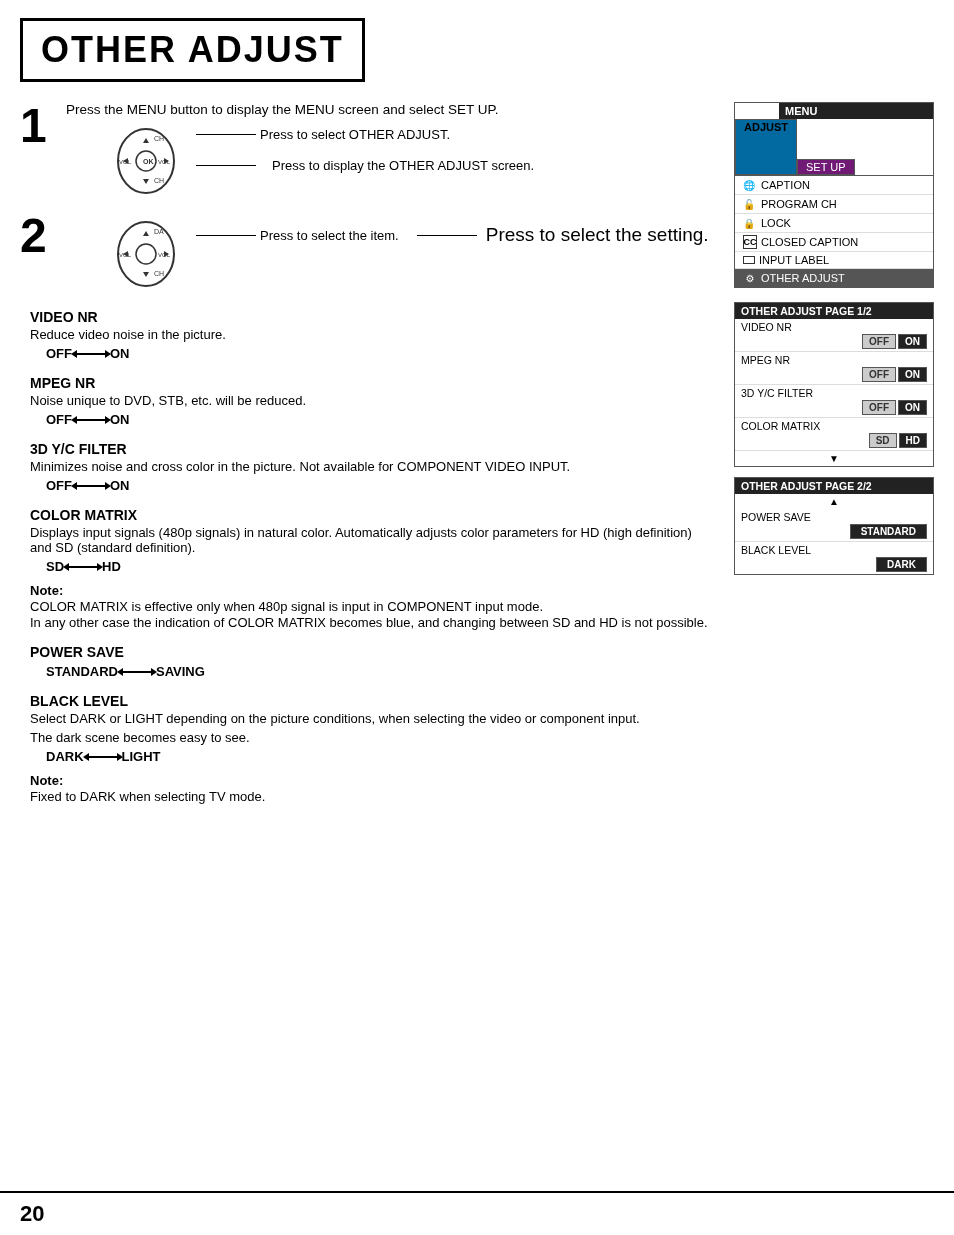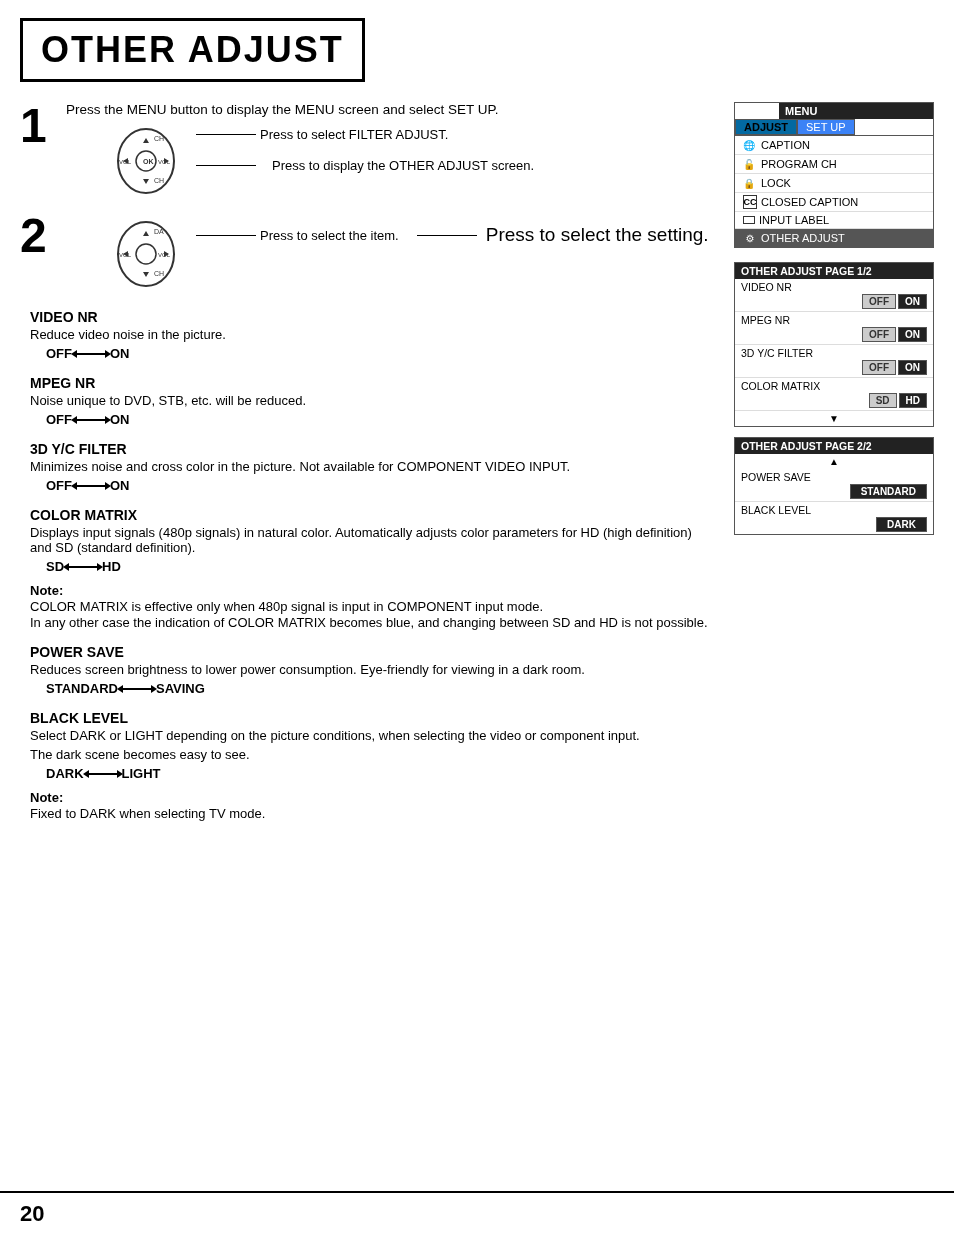--- a/index.html
+++ b/index.html
@@ -286,21 +286,21 @@
               <polygon points="40,15 37,20 43,20" fill="#333"></polygon>
               <polygon points="40,61 37,56 43,56" fill="#333"></polygon>
               <polygon points="17,38 22,35 22,41" fill="#333"></polygon>
               <polygon points="63,38 58,35 58,41" fill="#333"></polygon>
             </svg>
           </div>
 
           <div style="display:flex;flex-direction:column;gap:16px;padding-top:4px;">
             <div class="label-connector">
               <span class="horiz-line" style="width:60px;"></span>
-              <span style="margin-left:4px;font-size:13px;">Press to select FILTER ADJUST.</span>
+              <span style="margin-left:4px;font-size:13px;">Press to select OTHER ADJUST.</span>
             </div>
             <div class="label-connector">
               <span class="horiz-line" style="width:60px;"></span>
               <span style="margin-left:16px;font-size:13px;">Press to display the OTHER ADJUST screen.</span>
             </div>
           </div>
         </div>
       </div>
     </div>
 
@@ -390,21 +390,20 @@
         <span>HD</span>
       </div>
 
       <div style="margin-top:8px;">
         <span class="note-bold">Note:</span><br>
         <span class="note-text">COLOR MATRIX is effective only when 480p signal is input in COMPONENT input mode.</span><br>
         <span class="note-text">In any other case the indication of COLOR MATRIX becomes blue, and changing between SD and HD is not possible.</span>
       </div>
 
       <div class="section-heading">POWER SAVE</div>
-      <div class="section-desc">Reduces screen brightness to lower power consumption. Eye-friendly for viewing in a dark room.</div>
       <div class="section-setting">
         <span>STANDARD</span>
         <span class="arrow-lr">
           <span style="display:inline-block;width:30px;height:2px;background:#000;vertical-align:middle;position:relative;">
             <span style="position:absolute;left:-5px;top:-3px;border-right:6px solid #000;border-top:4px solid transparent;border-bottom:4px solid transparent;"></span>
             <span style="position:absolute;right:-5px;top:-3px;border-left:6px solid #000;border-top:4px solid transparent;border-bottom:4px solid transparent;"></span>
           </span>
         </span>
         <span>SAVING</span>
       </div>
@@ -432,21 +431,21 @@
   </div>
 
   <div class="right-column">
 
     <div class="menu-panel">
       <div class="menu-panel-header">
         <span>MENU</span>
       </div>
       <div style="display:flex;border-bottom:1px solid #555;">
         <div class="menu-tab active">ADJUST</div>
-        <div class="menu-tab" style="background:#3b82f6;color:#fff;">SET UP</div>
+        <div class="menu-tab" style="background:#701a75;color:#fff;margin-top:40px;">SET UP</div>
       </div>
 
       <div class="menu-item">
         <span class="menu-item-icon">🌐</span>
         <span>CAPTION</span>
       </div>
       <div class="menu-item">
         <span class="menu-item-icon">🔓</span>
         <span>PROGRAM CH</span>
       </div>

